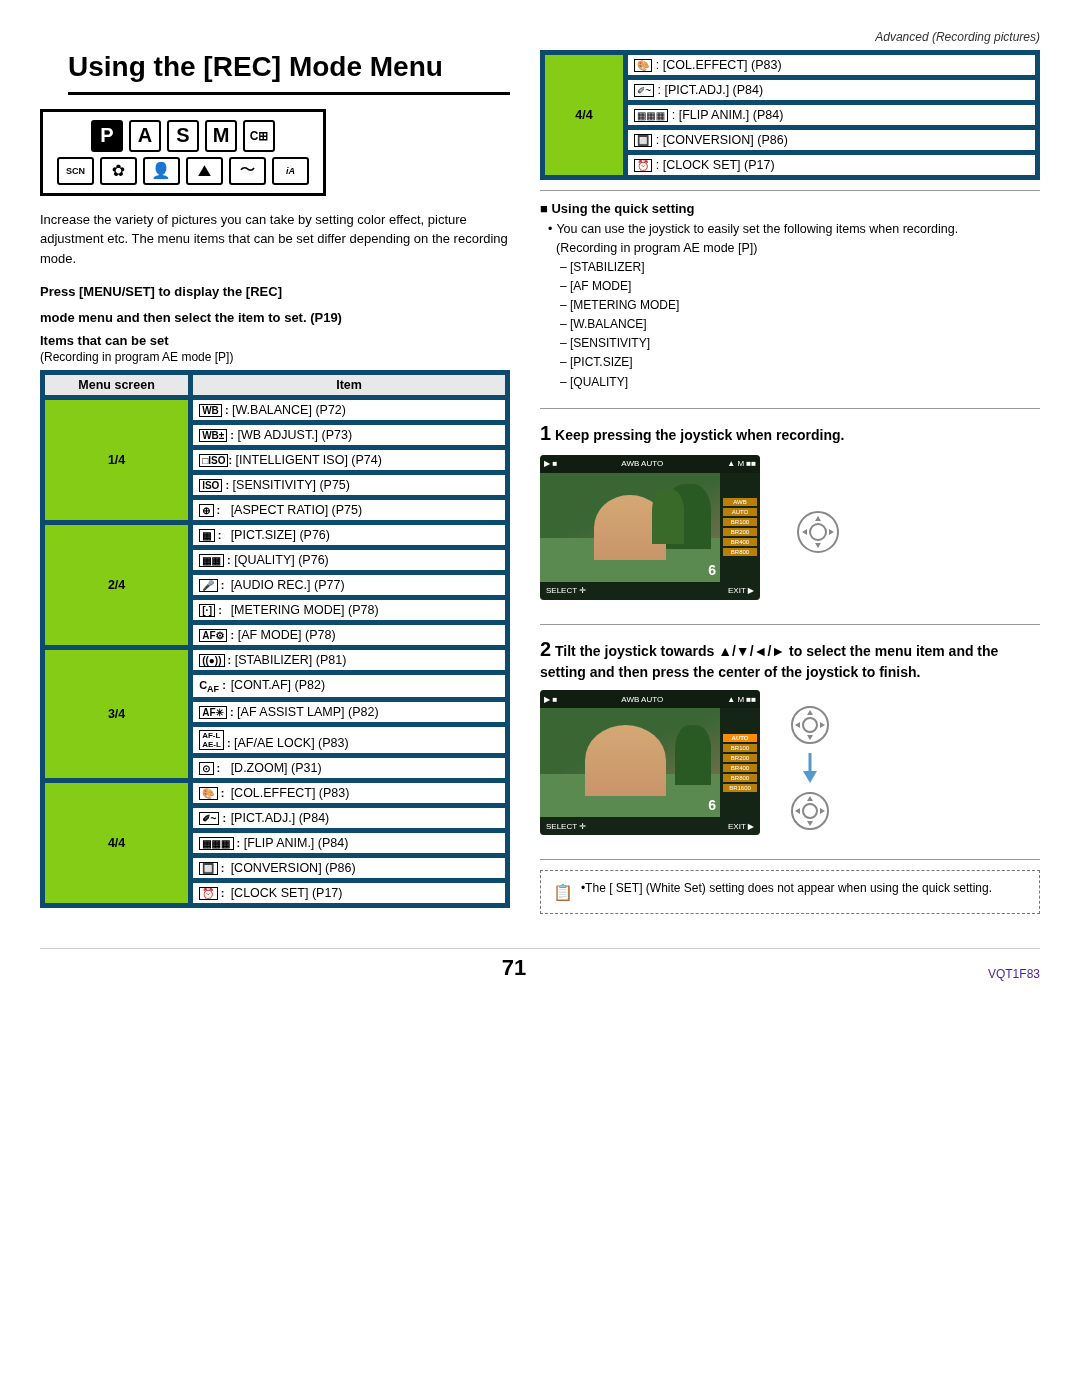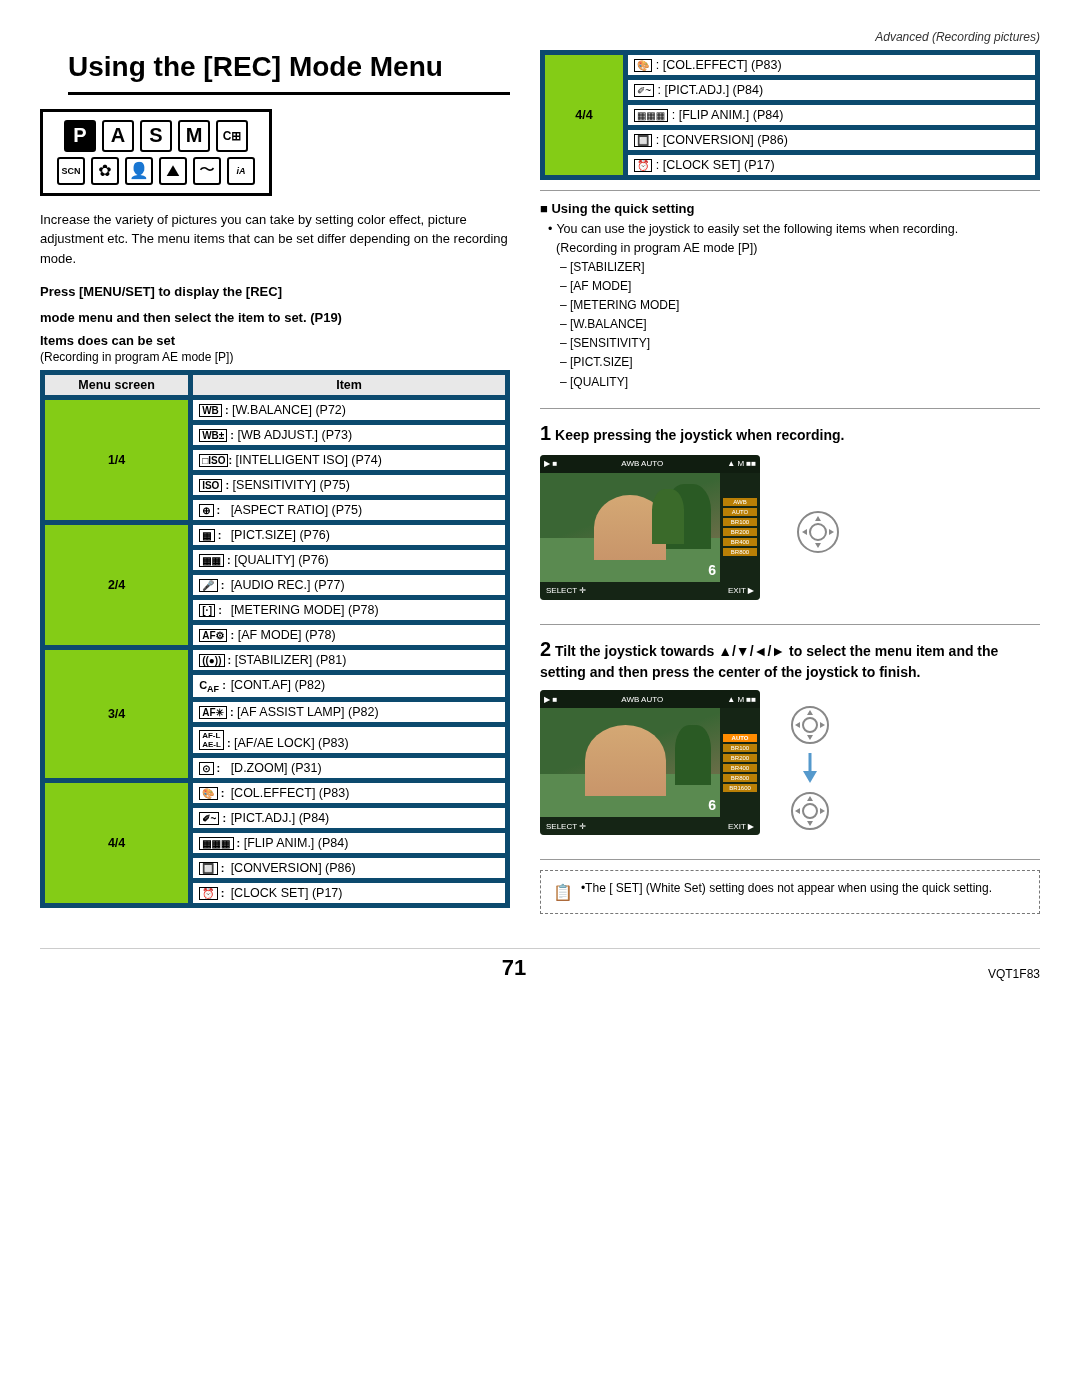--- a/index.html
+++ b/index.html
@@ -68,21 +68,21 @@
       border: 2px solid #000;
       border-radius: 3px;
     }
     .mode-icon.p { background: #000; color: #fff; }
     .mode-icon.a { color: #000; }
     .mode-icon.s { color: #000; }
     .mode-icon.m { color: #000; }
     .mode-icon.c { color: #000; font-size: 14px; }
     .mode-icon-small {
       font-size: 16px;
-      width: 28px;
+      width: 37px;
       height: 28px;
       display: flex;
       align-items: center;
       justify-content: center;
       border: 2px solid #000;
       border-radius: 3px;
     }
     .intro-text {
       font-size: 13px;
       line-height: 1.5;
@@ -276,21 +276,21 @@
       margin-top: 30px;
       border-top: 1px solid #ccc;
       padding-top: 6px;
     }
     .page-number {
       font-size: 22px;
       font-weight: bold;
     }
     .model-number {
       font-size: 12px;
-      color: #000000;
+      color: #4c1d95;
     }
     .note-box {
       border: 1px dashed #777;
       padding: 8px 12px;
       margin-top: 10px;
       font-size: 12px;
       line-height: 1.5;
       display: flex;
       gap: 8px;
       align-items: flex-start;
@@ -328,21 +328,21 @@
           <div class="mode-icon-small">〜</div>
           <div class="mode-icon-small" style="font-size:9px;font-weight:bold;font-style:italic;">iA</div>
         </div>
       </div>
 
       <p class="intro-text">Increase the variety of pictures you can take by setting color effect, picture adjustment etc. The menu items that can be set differ depending on the recording mode.</p>
 
       <p class="bold-text">Press [MENU/SET] to display the [REC]</p>
       <p class="bold-text">mode menu and then select the item to set. (P19)</p>
 
-      <p class="items-label">Items does can be set</p>
+      <p class="items-label">Items that can be set</p>
       <p class="sub-label">(Recording in program AE mode [P])</p>
 
       <table class="menu-table">
         <thead>
           <tr>
             <th>Menu screen</th>
             <th>Item</th>
           </tr>
         </thead>
         <tbody>

